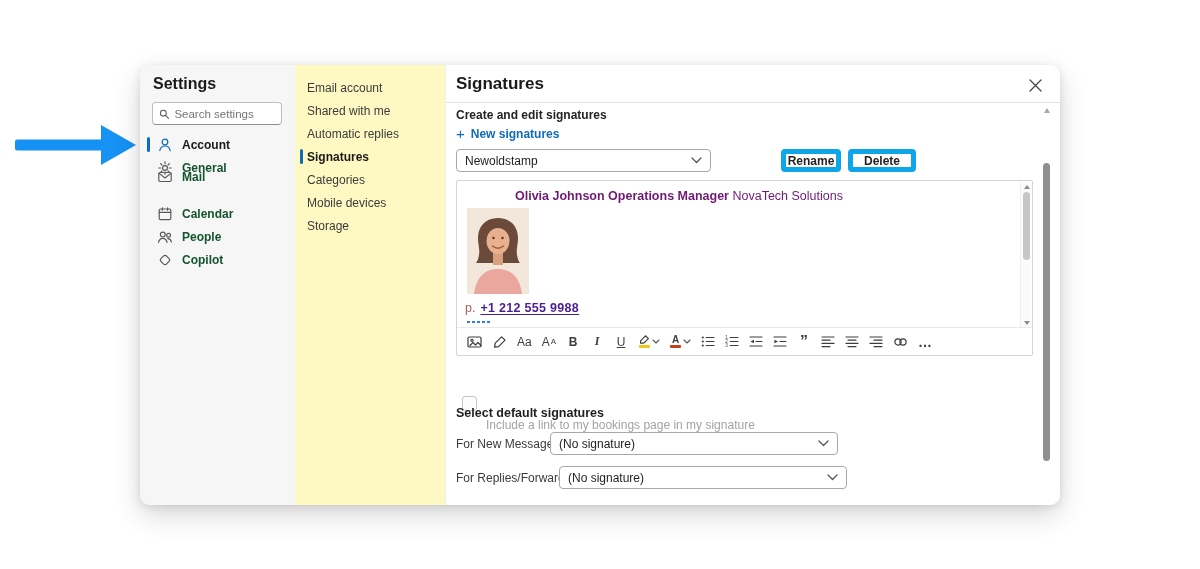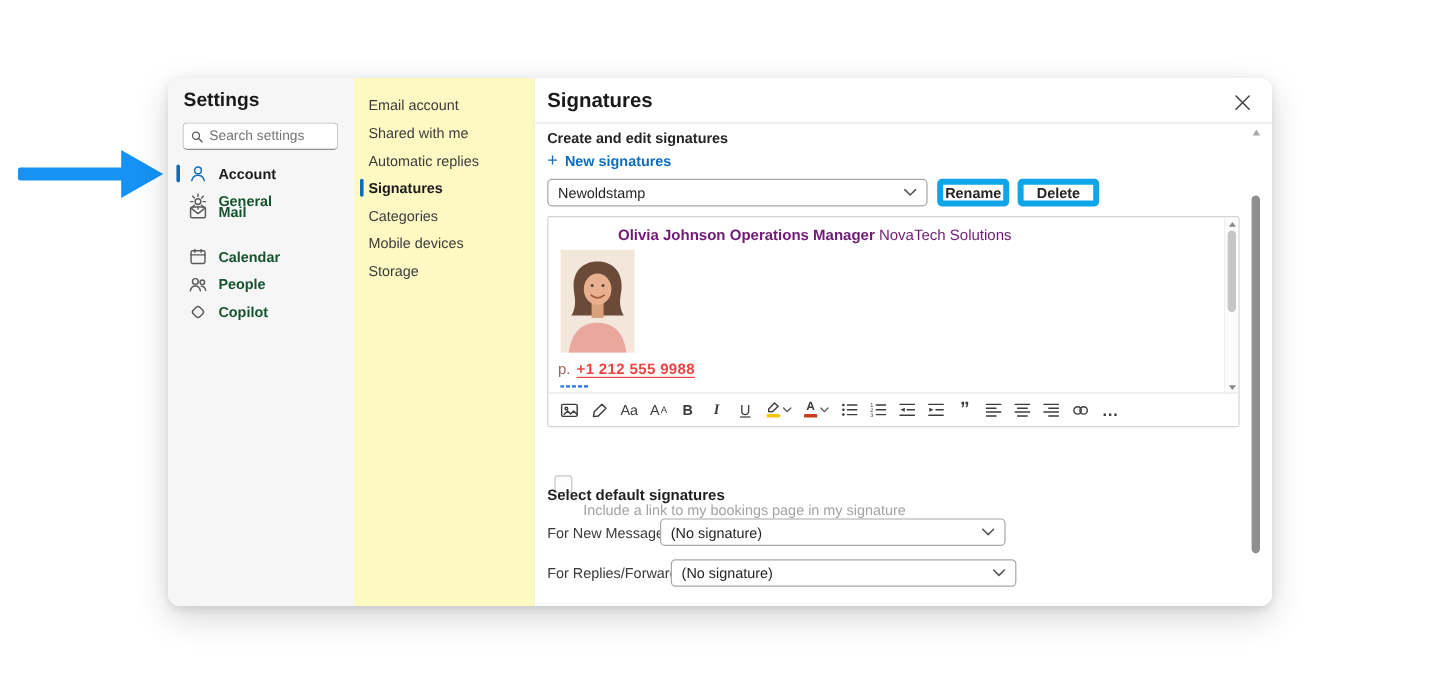--- a/index.html
+++ b/index.html
@@ -48,35 +48,35 @@
                justify-content:center; border-radius:4px; }
 
   .content { position:absolute; left:0; right:0; top:38px; bottom:0; }
   .create-label { position:absolute; left:10px; top:5px; font-size:12px; font-weight:600; color:#242424; }
   .new-sig { position:absolute; left:10px; top:24px; display:flex; align-items:center; gap:6px;
              color:var(--accent); font-size:12px; font-weight:600; }
   .new-sig .plus { font-size:15px; font-weight:400; line-height:12px; }
 
   .combo { background:#fff; border:1px solid #a8a8a8; border-radius:4px; height:23px; display:flex;
            align-items:center; justify-content:space-between; padding:0 8px; font-size:12px; color:#1f1f1f; }
-  .sig-combo { position:absolute; left:10px; top:46px; width:317px; }
+  .sig-combo { position:absolute; left:10px; top:46px; width:255px; }
   .btn { position:absolute; top:46px; height:23px; background:#fff; border:5px solid #0ea5e9; border-radius:4px;
          display:flex; align-items:center; justify-content:center; font-size:12px; font-weight:600; color:#242424; }
   .btn-rename { left:335px; width:60px; }
   .btn-delete { left:402px; width:68px; }
 
   
   .editor { position:absolute; left:10px; top:77px; width:577px; height:176px; border:1px solid #d4d4d4;
             background:#fff; border-radius:2px; }
   .sig-line { position:absolute; left:10px; top:8px; font-size:12.5px; color:#701a75; white-space:nowrap;margin-left:48px; }
   .sig-line .b { font-weight:700; }
   .sig-photo { position:absolute; left:10px; top:27px; width:62px; height:86px; }
   .sig-phone { position:absolute; left:8px; top:120px; display:flex; align-items:baseline; gap:5px; font-size:12.5px; }
   .phone-prefix { color:#a8625c; }
-  .phone-number { color:#ef4444; font-weight:700; text-decoration:underline; text-underline-offset:2px; letter-spacing:.3px; }
+  .phone-number { color:#4c1d95; font-weight:700; text-decoration:underline; text-underline-offset:2px; letter-spacing:.3px; }
   .squiggle { position:absolute; left:10px; top:140px; width:24px; height:2px;
               background:repeating-linear-gradient(90deg,#2f7de1 0 3px, transparent 3px 5px); }
 
   .editor-scroll { position:absolute; right:1px; top:1px; width:11px; height:146px; background:#fbfbfb; border-left:1px solid #efefef; }
   .editor-scroll .thumb { position:absolute; left:2px; top:10px; width:7px; height:68px; background:#c6c6c6; border-radius:4px; }
   .tri-up { position:absolute; left:2.5px; top:3px; width:0; height:0; border-left:3px solid transparent;
             border-right:3px solid transparent; border-bottom:4px solid #8a8a8a; }
   .tri-down { position:absolute; left:2.5px; bottom:3px; width:0; height:0; border-left:3px solid transparent;
             border-right:3px solid transparent; border-top:4px solid #8a8a8a; }
 

